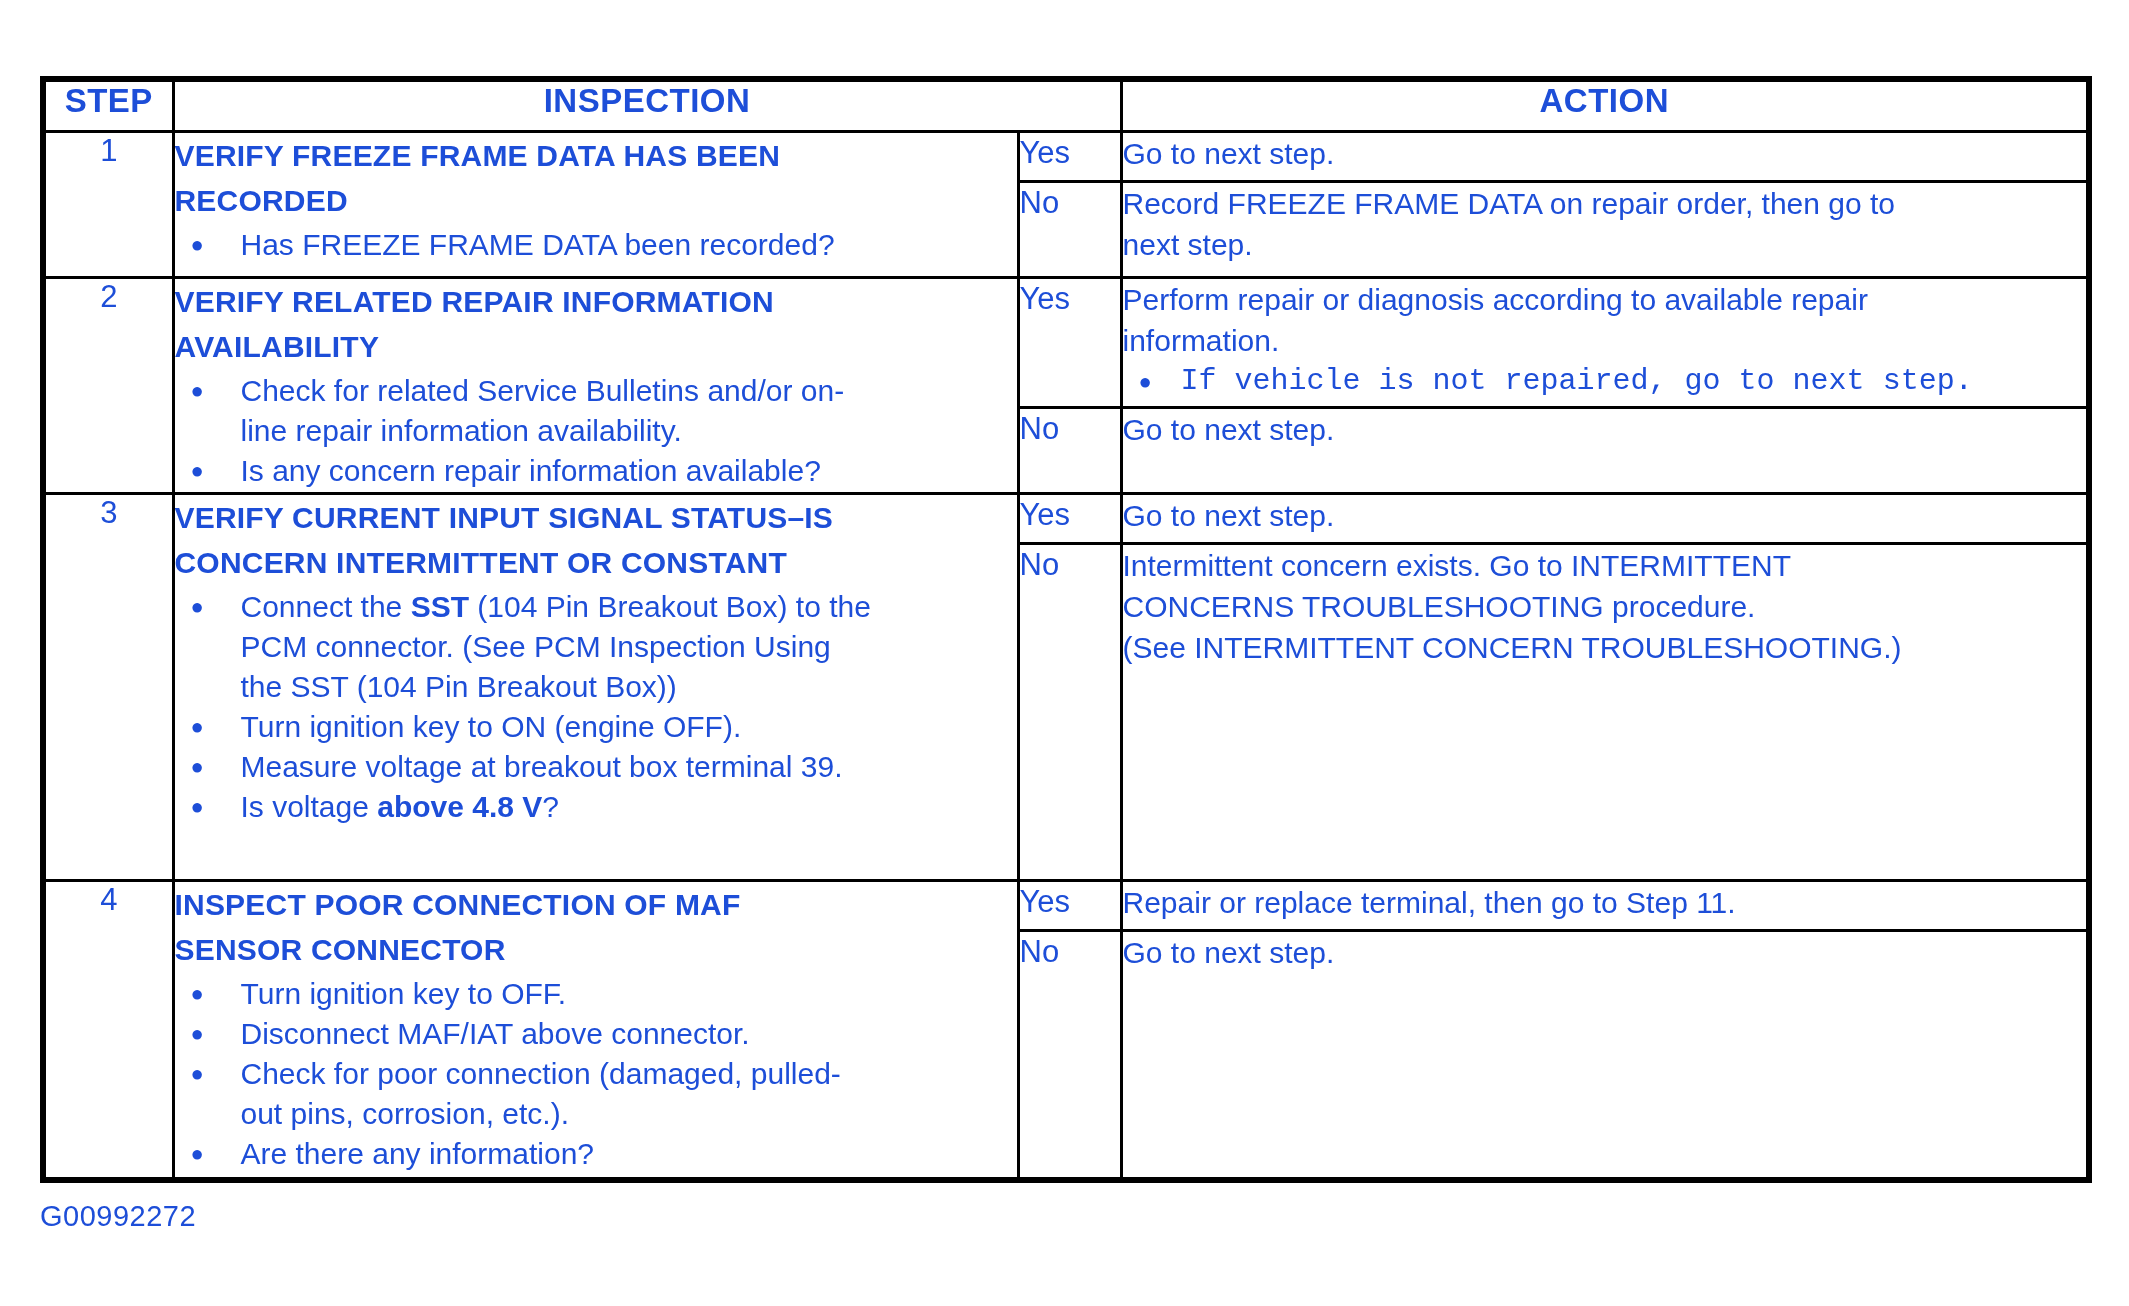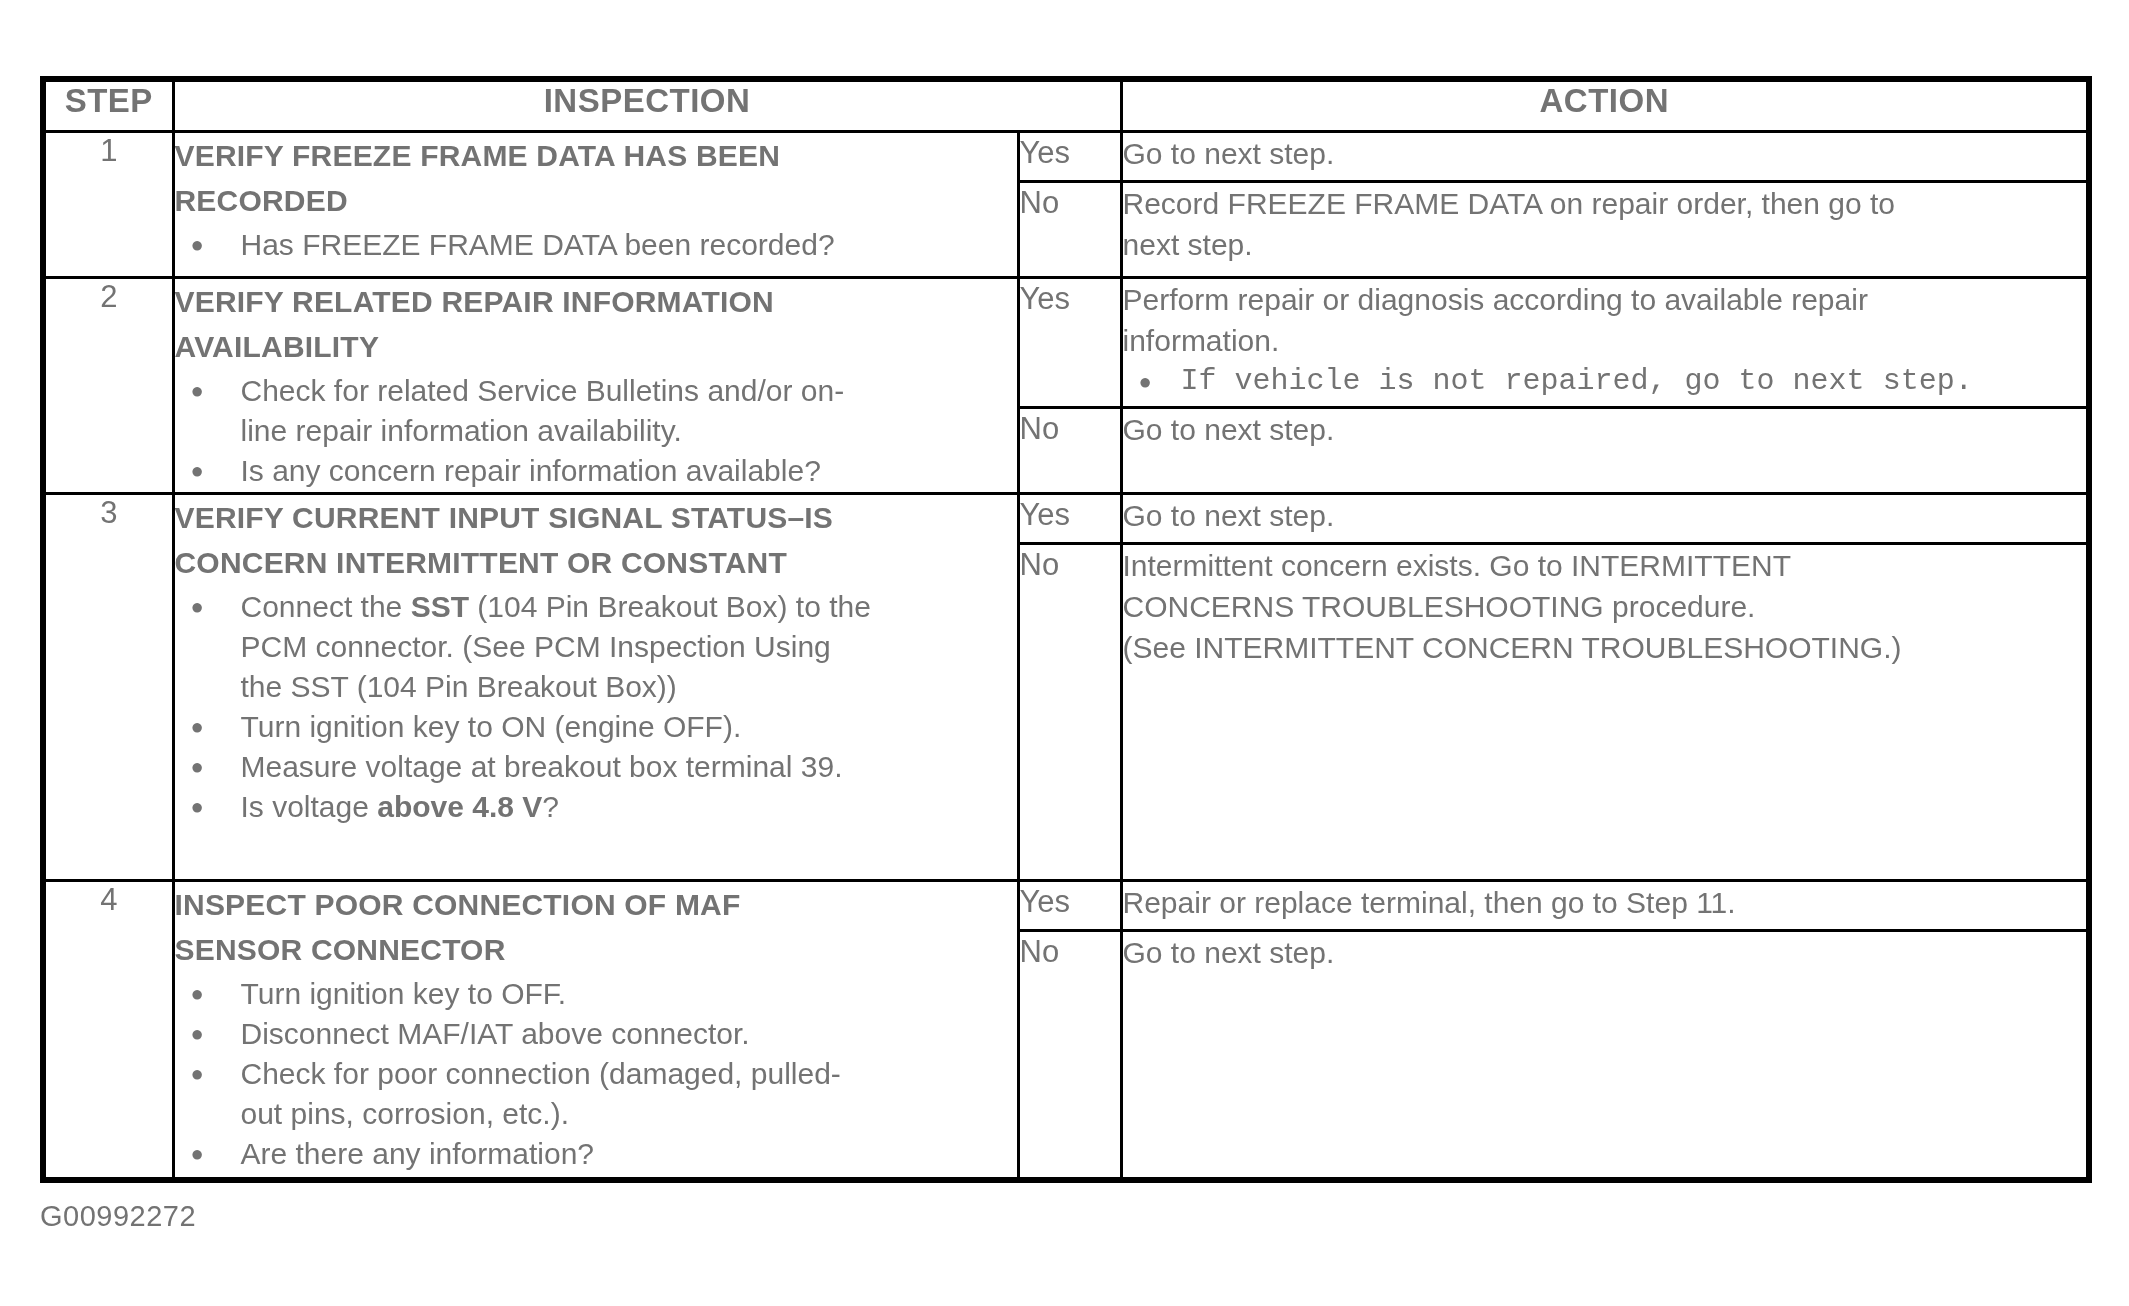--- a/index.html
+++ b/index.html
@@ -6,21 +6,21 @@
     margin: 0;
     padding: 0;
     background: #ffffff;
   }
   .page {
     position: relative;
     width: 2129px;
     height: 1306px;
     background: #ffffff;
     font-family: "Liberation Sans", "DejaVu Sans", sans-serif;
-    color: #737373;
+    color: #1d4ed8;
   }
   table.diag {
     position: absolute;
     left: 40px;
     top: 76px;
     width: 2046px;
     border-collapse: collapse;
     table-layout: fixed;
     border: 6px solid #000;
   }

